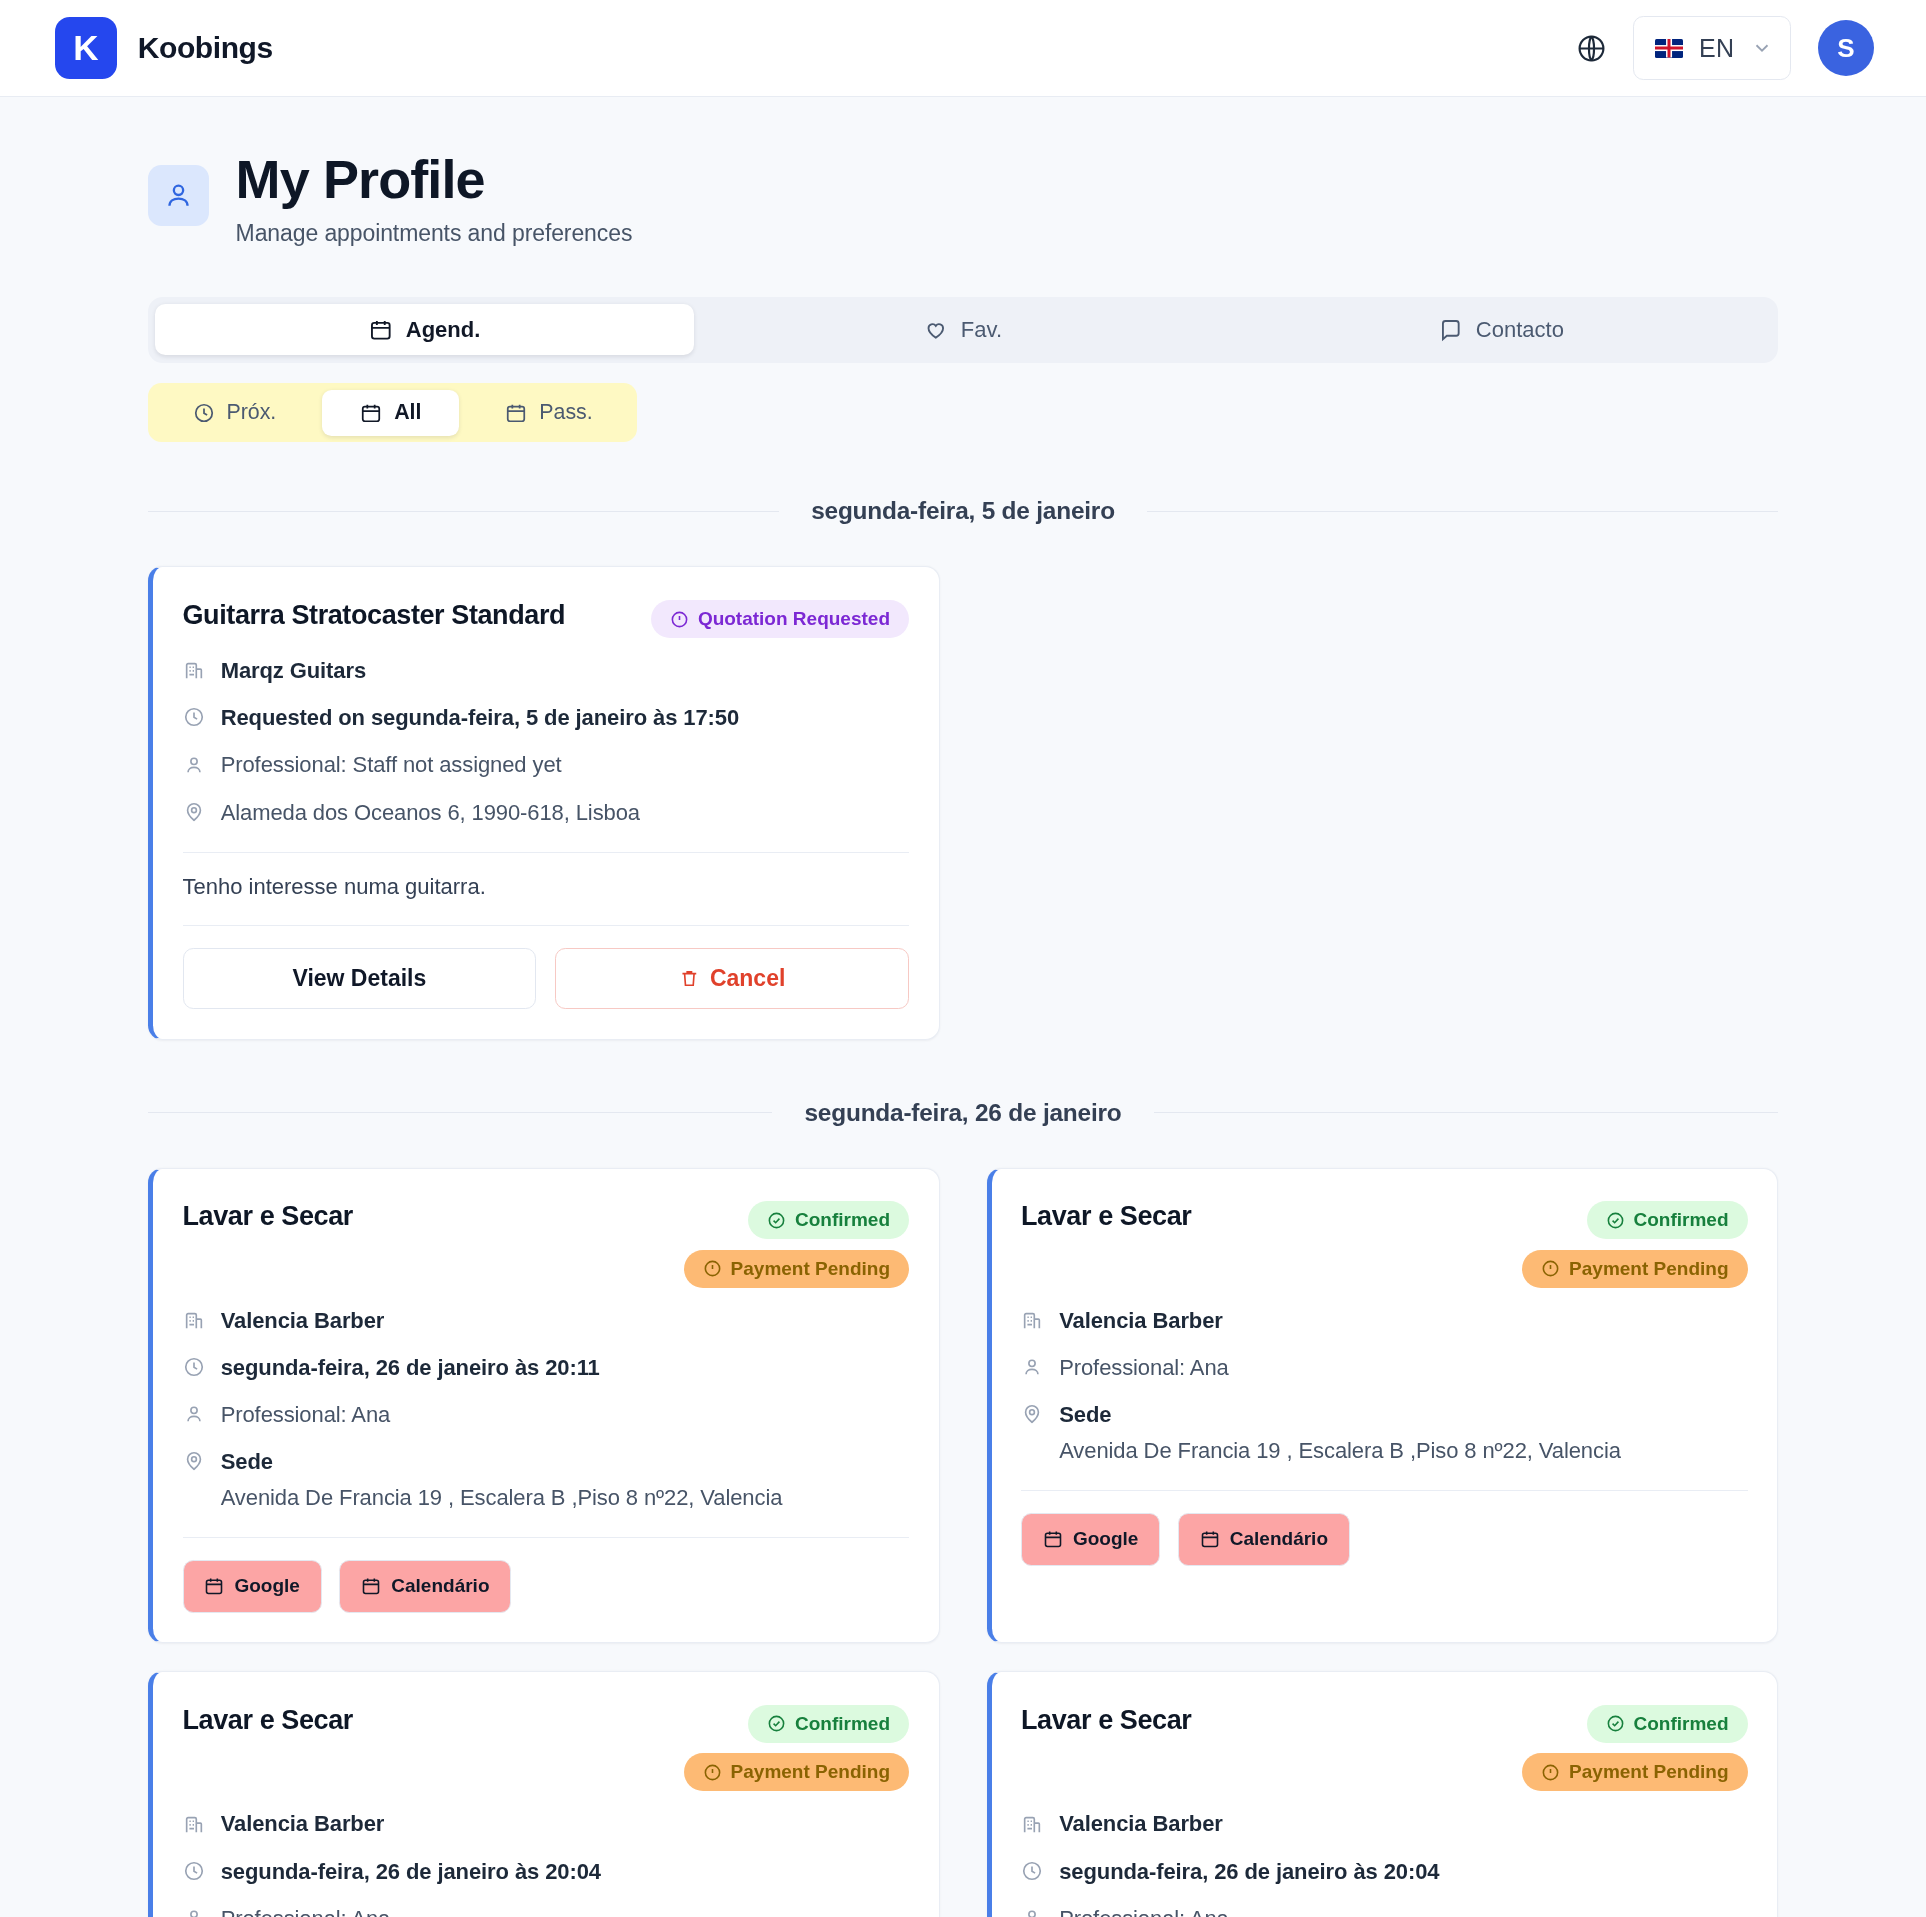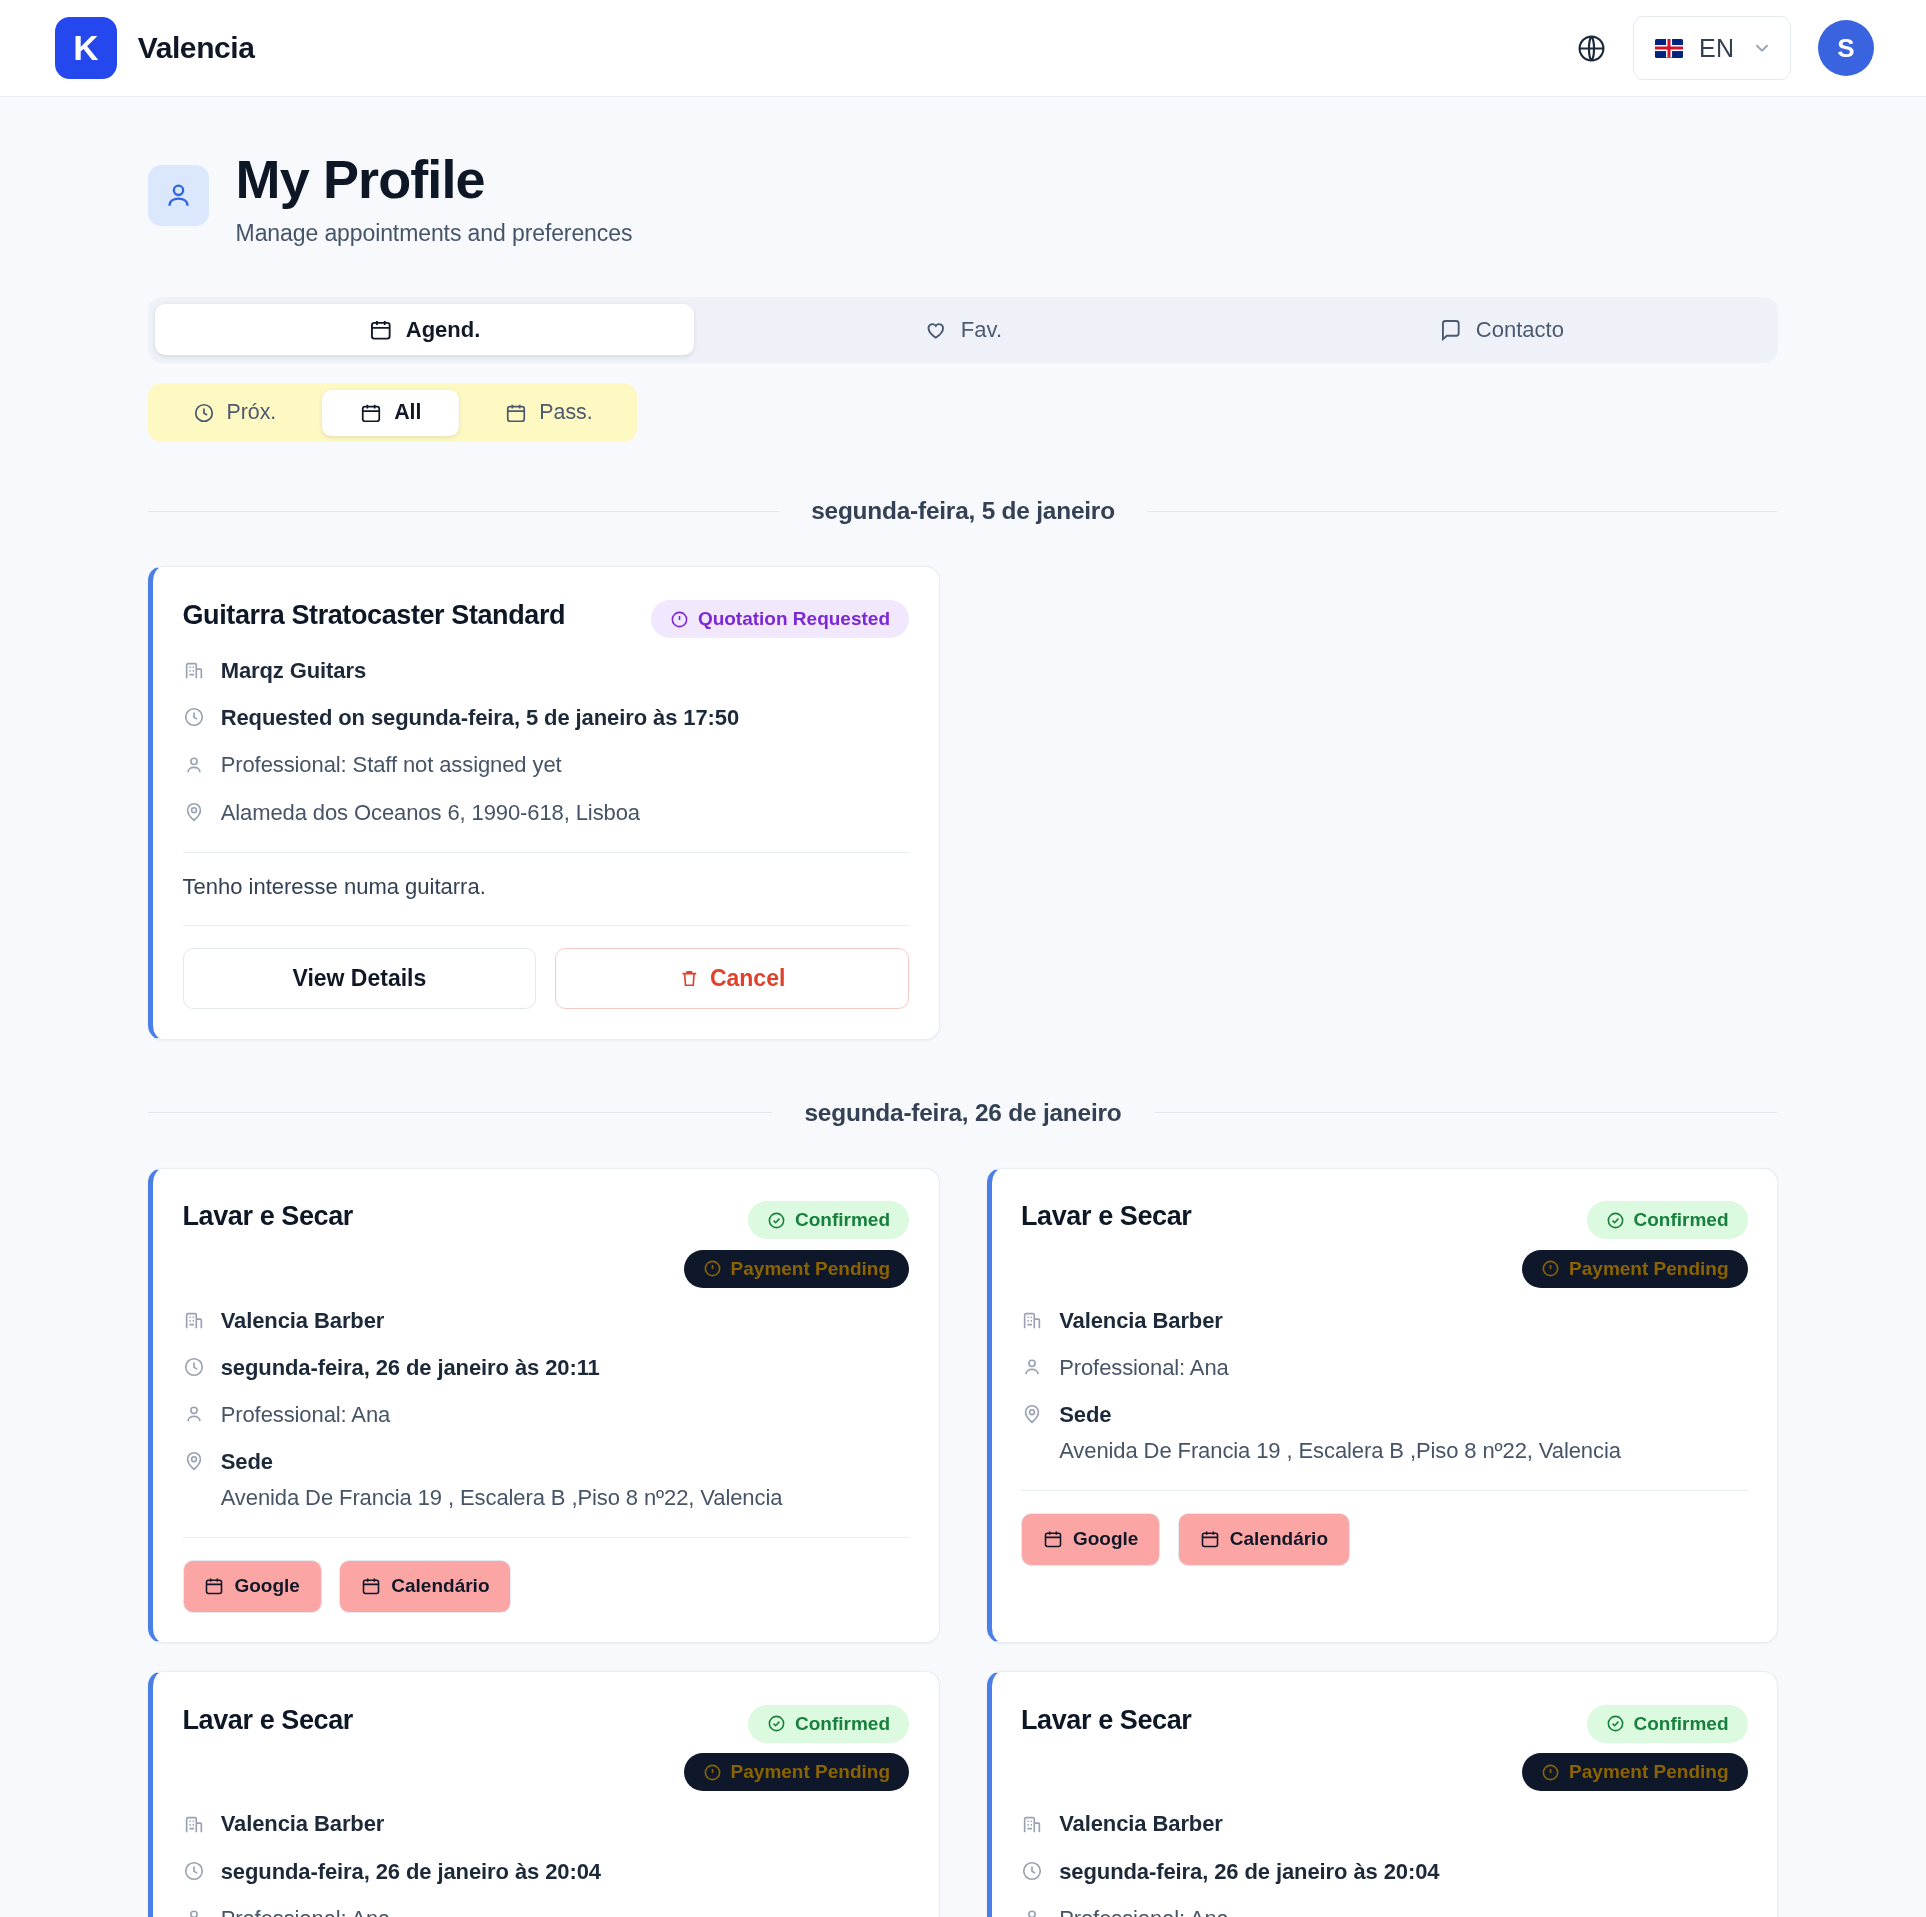--- a/index.html
+++ b/index.html
@@ -168,21 +168,21 @@
   }
   .badges { display: flex; flex-direction: column; align-items: flex-end; gap: 10.3px; flex: none; }
   .badge {
     display: inline-flex; align-items: center; gap: 8.9px;
     border-radius: 738px;
     padding: 8.1px 19px;
     font-size: 19px; font-weight: 700; white-space: nowrap;
   }
   .badge.quote  { background: #f2e8fd; color: #7c28d4; }
   .badge.confirmed { background: #dcfadf; color: #17803d; }
-  .badge.pending   { background: #0f172a; color: #8a6302; }
+  .badge.pending   { background: #fdba74; color: #8a6302; }
 
   .row {
     display: flex; align-items: flex-start; gap: 16.2px;
     margin-top: 19px;
   }
   .row .ic { flex: none; margin-top: 2.2px; color: #98a2b3; display: block; }
   .row .txt { font-size: 22px; color: #475467; letter-spacing: -0.1px; line-height: 1.28; }
   .row .txt.strong { font-weight: 700; color: #1d2939; }
   .row .txt .sub { display: block; font-weight: 400; color: #475467; margin-top: 7.4px; }
 
@@ -212,21 +212,21 @@
     font-size: 19px; font-weight: 700; color: #101828;
     cursor: pointer;
   }
 </style>
 </head>
 <body>
 
 <div class="navbar">
   <div class="brand">
     <div class="brand-logo">K</div>
-    <div class="brand-name">Valencia</div>
+    <div class="brand-name">Koobings</div>
   </div>
   <div class="nav-right">
     <span>
       <svg class="globe-icon" viewBox="0 0 24 24" fill="none" stroke="currentColor" stroke-width="1.7">
         <circle cx="12" cy="12" r="9.2"></circle>
           <path d="M3 12h18M12 2.8c2.6 2.7 2.6 15.7 0 18.4M12 2.8c-2.6 2.7-2.6 15.7 0 18.4"></path>
       </svg>
     </span>
     <div class="lang-select">
       <span class="flag">

